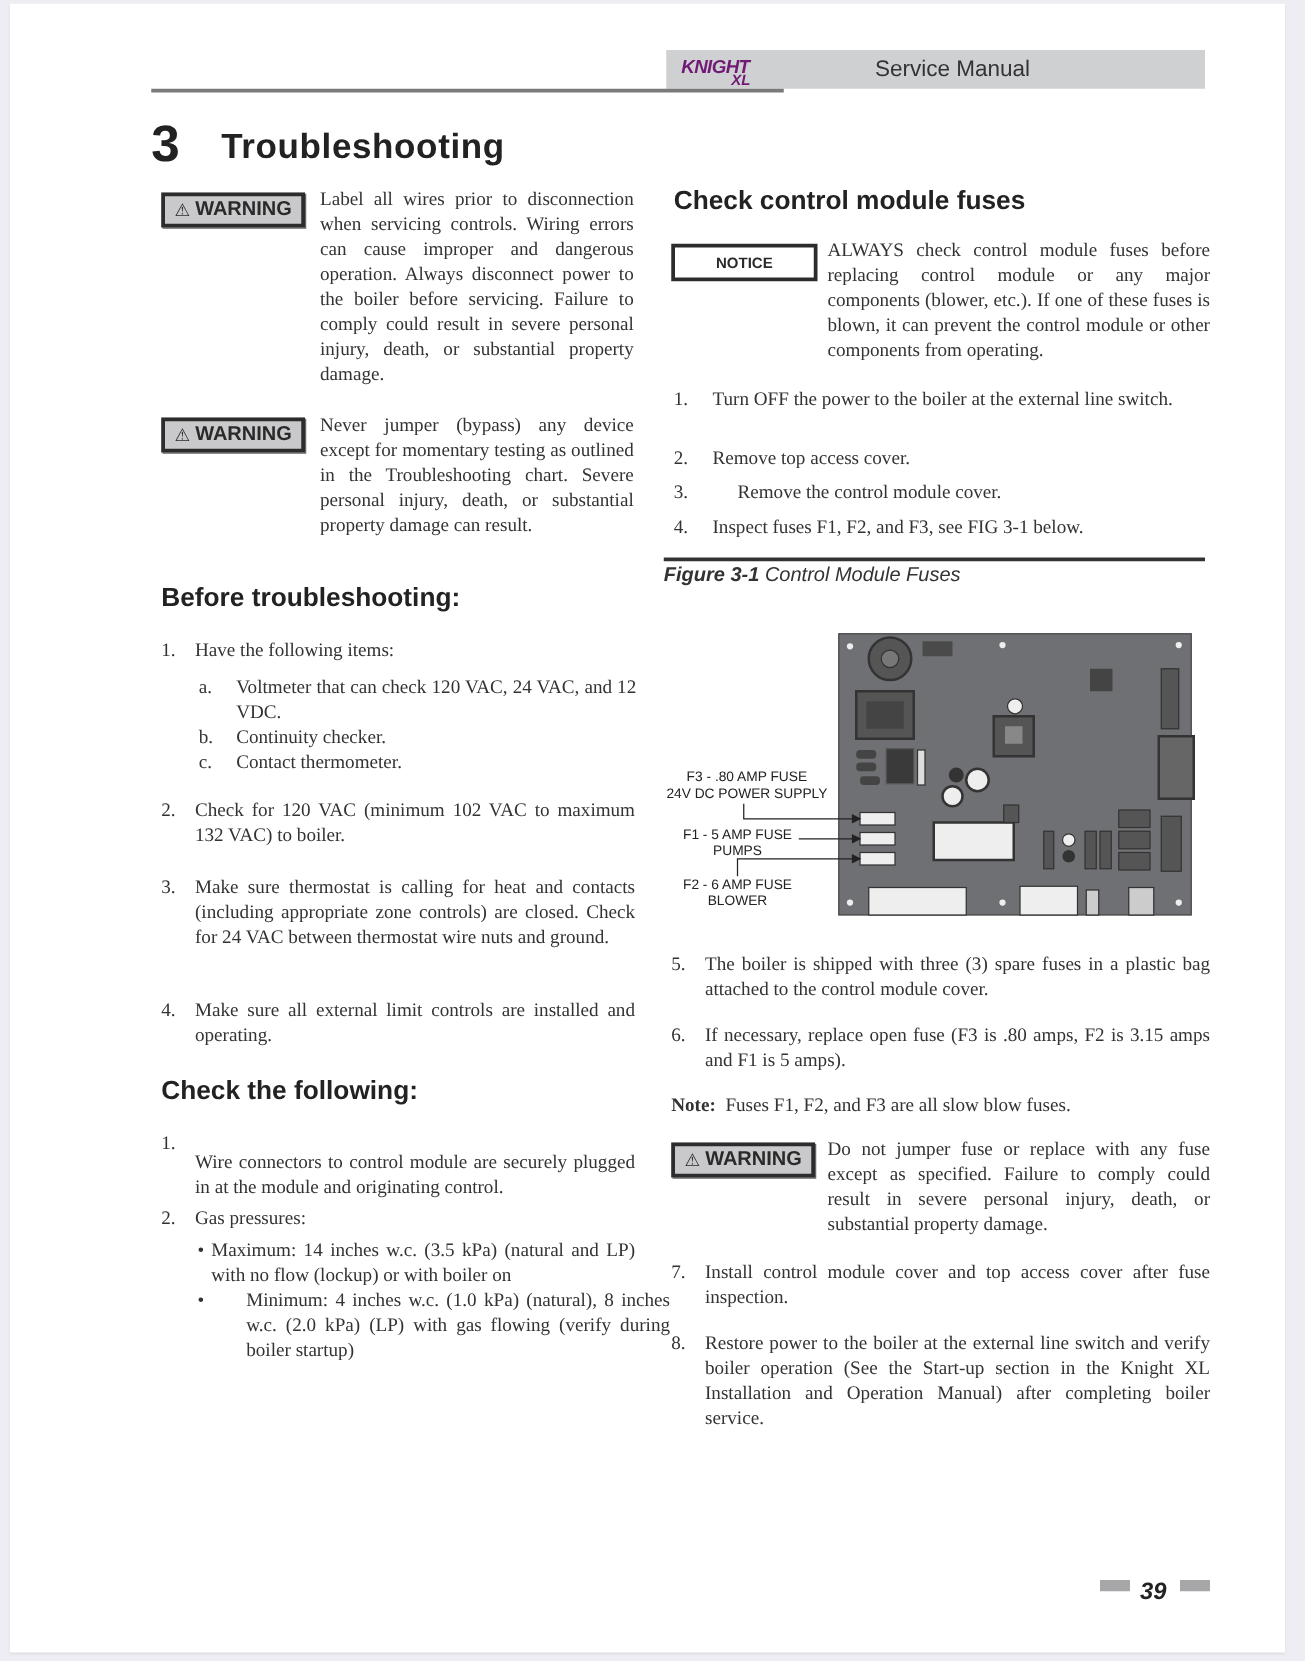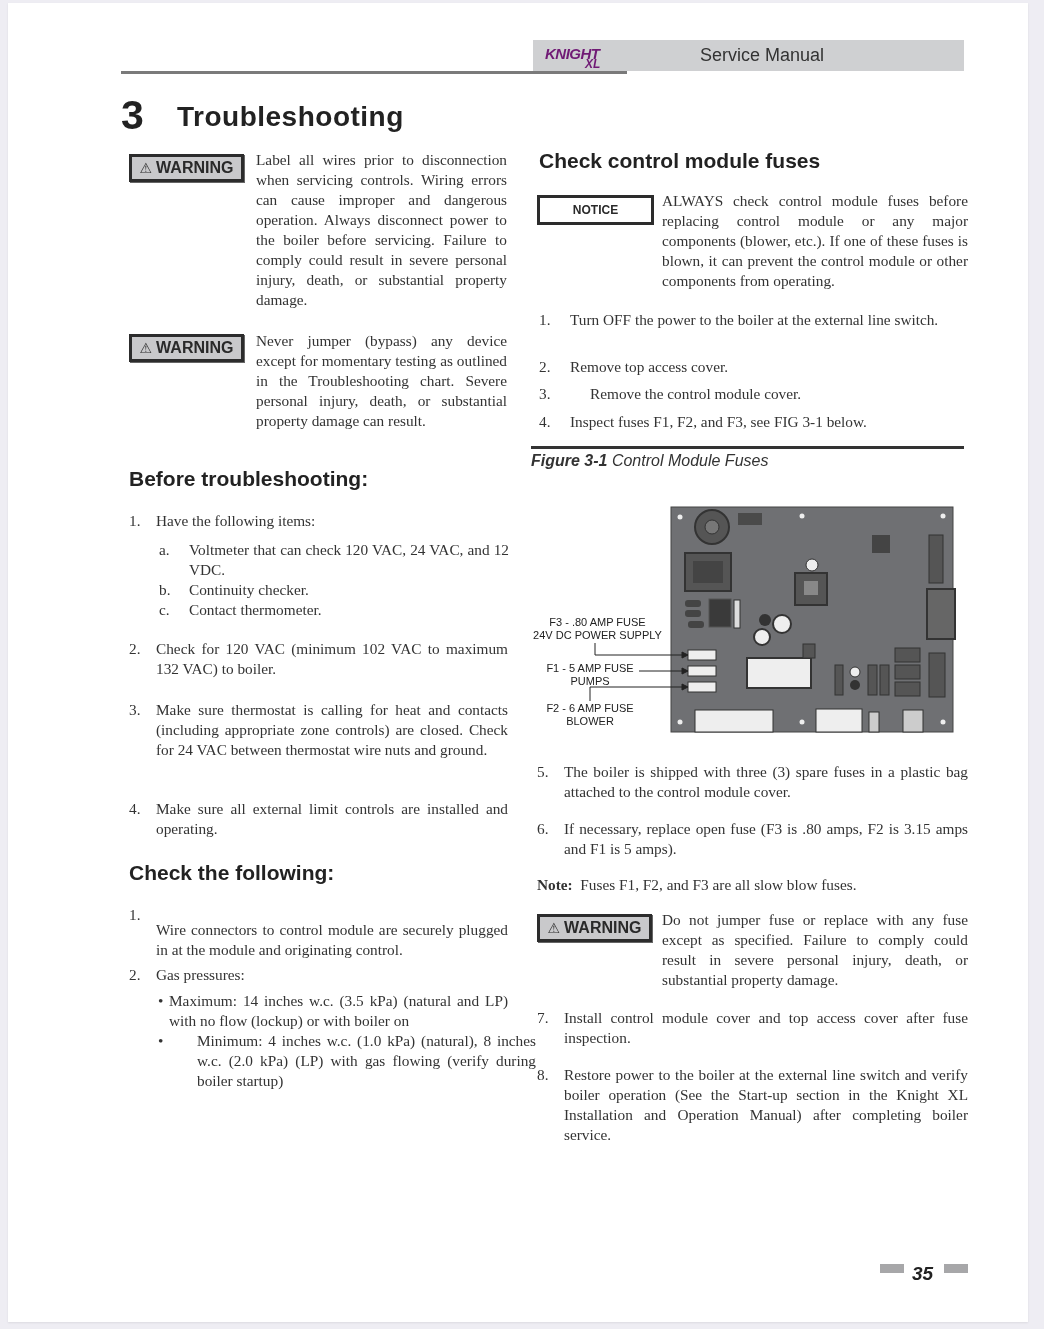--- a/index.html
+++ b/index.html
@@ -207,14 +207,14 @@
 <div class="abs serif para" style="left:662px; top:910px; width:306px;">Do not jumper fuse or replace with any fuse except as specified. Failure to comply could result in severe personal injury, death, or substantial property damage.</div>
 
 <div class="serif">
   <span class="num" style="left:537px; top:1008px;">7.</span>
   <div class="abs para" style="left:564px; top:1008px; width:404px;">Install control module cover and top access cover after fuse inspection.</div>
   <span class="num" style="left:537px; top:1065px;">8.</span>
   <div class="abs para" style="left:564px; top:1065px; width:404px;">Restore power to the boiler at the external line switch and verify boiler operation (See the Start-up section in the Knight XL Installation and Operation Manual) after completing boiler service.</div>
 </div>
 
 <div class="abs pg-dash" style="left:880px; top:1264px;"></div>
-<div class="abs pg-num" style="left:912px; top:1263px;">35</div>
+<div class="abs pg-num" style="left:912px; top:1263px;">39</div>
 <div class="abs pg-dash" style="left:944px; top:1264px;"></div>
 
 </body></html>

